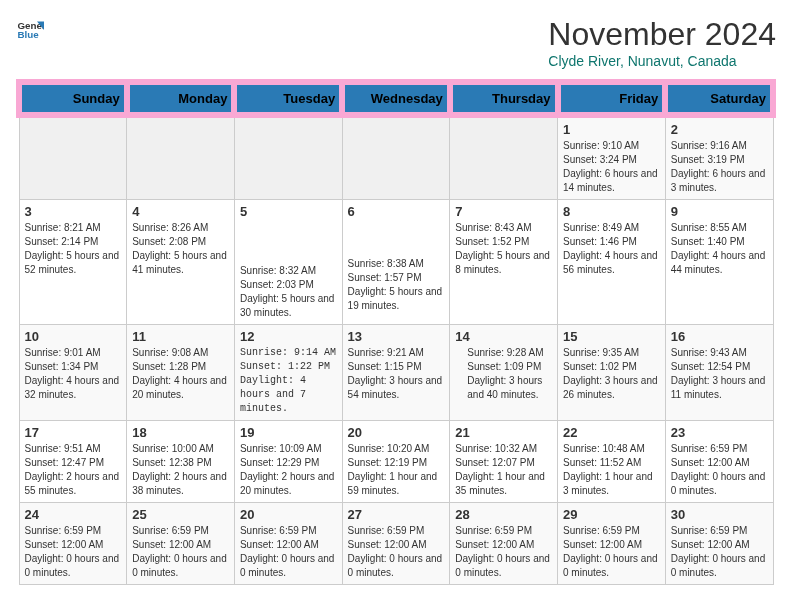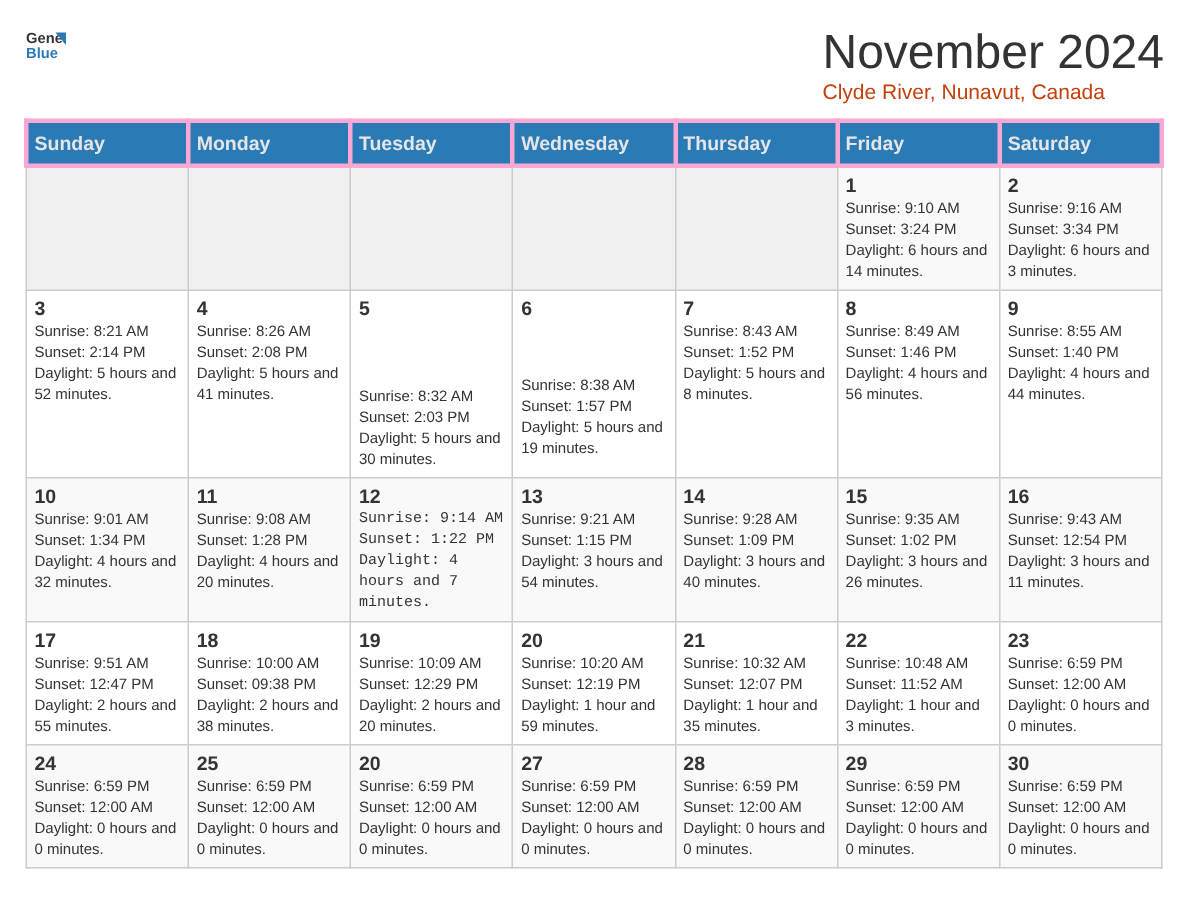--- a/index.html
+++ b/index.html
@@ -28,34 +28,34 @@
     .title-area {
       text-align: left;
     }
     .month-title {
       font-size: 32px;
       font-weight: normal;
       color: #333;
     }
     .subtitle {
       font-size: 14px;
-      color: #c2410c;
+      color: #0f766e;
     }
     .calendar {
       width: 100%;
       border-collapse: collapse;
     }
     .calendar thead tr th {
       background-color: #2a7ab5;
-      color: #e5e5e5;
+      color: #000000;
       font-size: 13px;
       font-weight: bold;
       padding: 6px 4px;
-      text-align: left;
-      border: 3px solid #f9a8d4;
+      text-align: right;
+      border: 6px solid #f9a8d4;
     }
     .calendar tbody tr td {
       vertical-align: top;
       padding: 4px 5px;
       font-size: 10px;
       color: #333;
       border: 1px solid #ccc;
       width: calc(100% / 7);
       min-height: 80px;
       background: #fff;
@@ -120,21 +120,21 @@
         <td class="empty-cell"></td>
         <td>
           <span class="day-number">1</span>
           <div class="day-info" style="white-space: pre-line;">Sunrise: 9:10 AM
 Sunset: 3:24 PM
 Daylight: 6 hours and 14 minutes.</div>
         </td>
         <td>
           <span class="day-number">2</span>
           <div class="day-info" style="white-space: pre-line;">Sunrise: 9:16 AM
-Sunset: 3:34 PM
+Sunset: 3:19 PM
 Daylight: 6 hours and 3 minutes.</div>
         </td>
       </tr>
       <tr>
         <td>
           <span class="day-number">3</span>
           <div class="day-info" style="white-space: pre-line;">Sunrise: 8:21 AM
 Sunset: 2:14 PM
 Daylight: 5 hours and 52 minutes.</div>
         </td>
@@ -195,21 +195,21 @@
 Daylight: 4 hours and 7 minutes.</div>
         </td>
         <td>
           <span class="day-number">13</span>
           <div class="day-info" style="white-space: pre-line;">Sunrise: 9:21 AM
 Sunset: 1:15 PM
 Daylight: 3 hours and 54 minutes.</div>
         </td>
         <td>
           <span class="day-number">14</span>
-          <div class="day-info" style="white-space: pre-line;">Sunrise: 9:28 AM
+          <div class="day-info" style="white-space: pre-line; margin-left: 12px;">Sunrise: 9:28 AM
 Sunset: 1:09 PM
 Daylight: 3 hours and 40 minutes.</div>
         </td>
         <td>
           <span class="day-number">15</span>
           <div class="day-info" style="white-space: pre-line;">Sunrise: 9:35 AM
 Sunset: 1:02 PM
 Daylight: 3 hours and 26 minutes.</div>
         </td>
         <td>
@@ -222,21 +222,21 @@
       <tr>
         <td>
           <span class="day-number">17</span>
           <div class="day-info" style="white-space: pre-line;">Sunrise: 9:51 AM
 Sunset: 12:47 PM
 Daylight: 2 hours and 55 minutes.</div>
         </td>
         <td>
           <span class="day-number">18</span>
           <div class="day-info" style="white-space: pre-line;">Sunrise: 10:00 AM
-Sunset: 09:38 PM
+Sunset: 12:38 PM
 Daylight: 2 hours and 38 minutes.</div>
         </td>
         <td>
           <span class="day-number">19</span>
           <div class="day-info" style="white-space: pre-line;">Sunrise: 10:09 AM
 Sunset: 12:29 PM
 Daylight: 2 hours and 20 minutes.</div>
         </td>
         <td>
           <span class="day-number">20</span>

